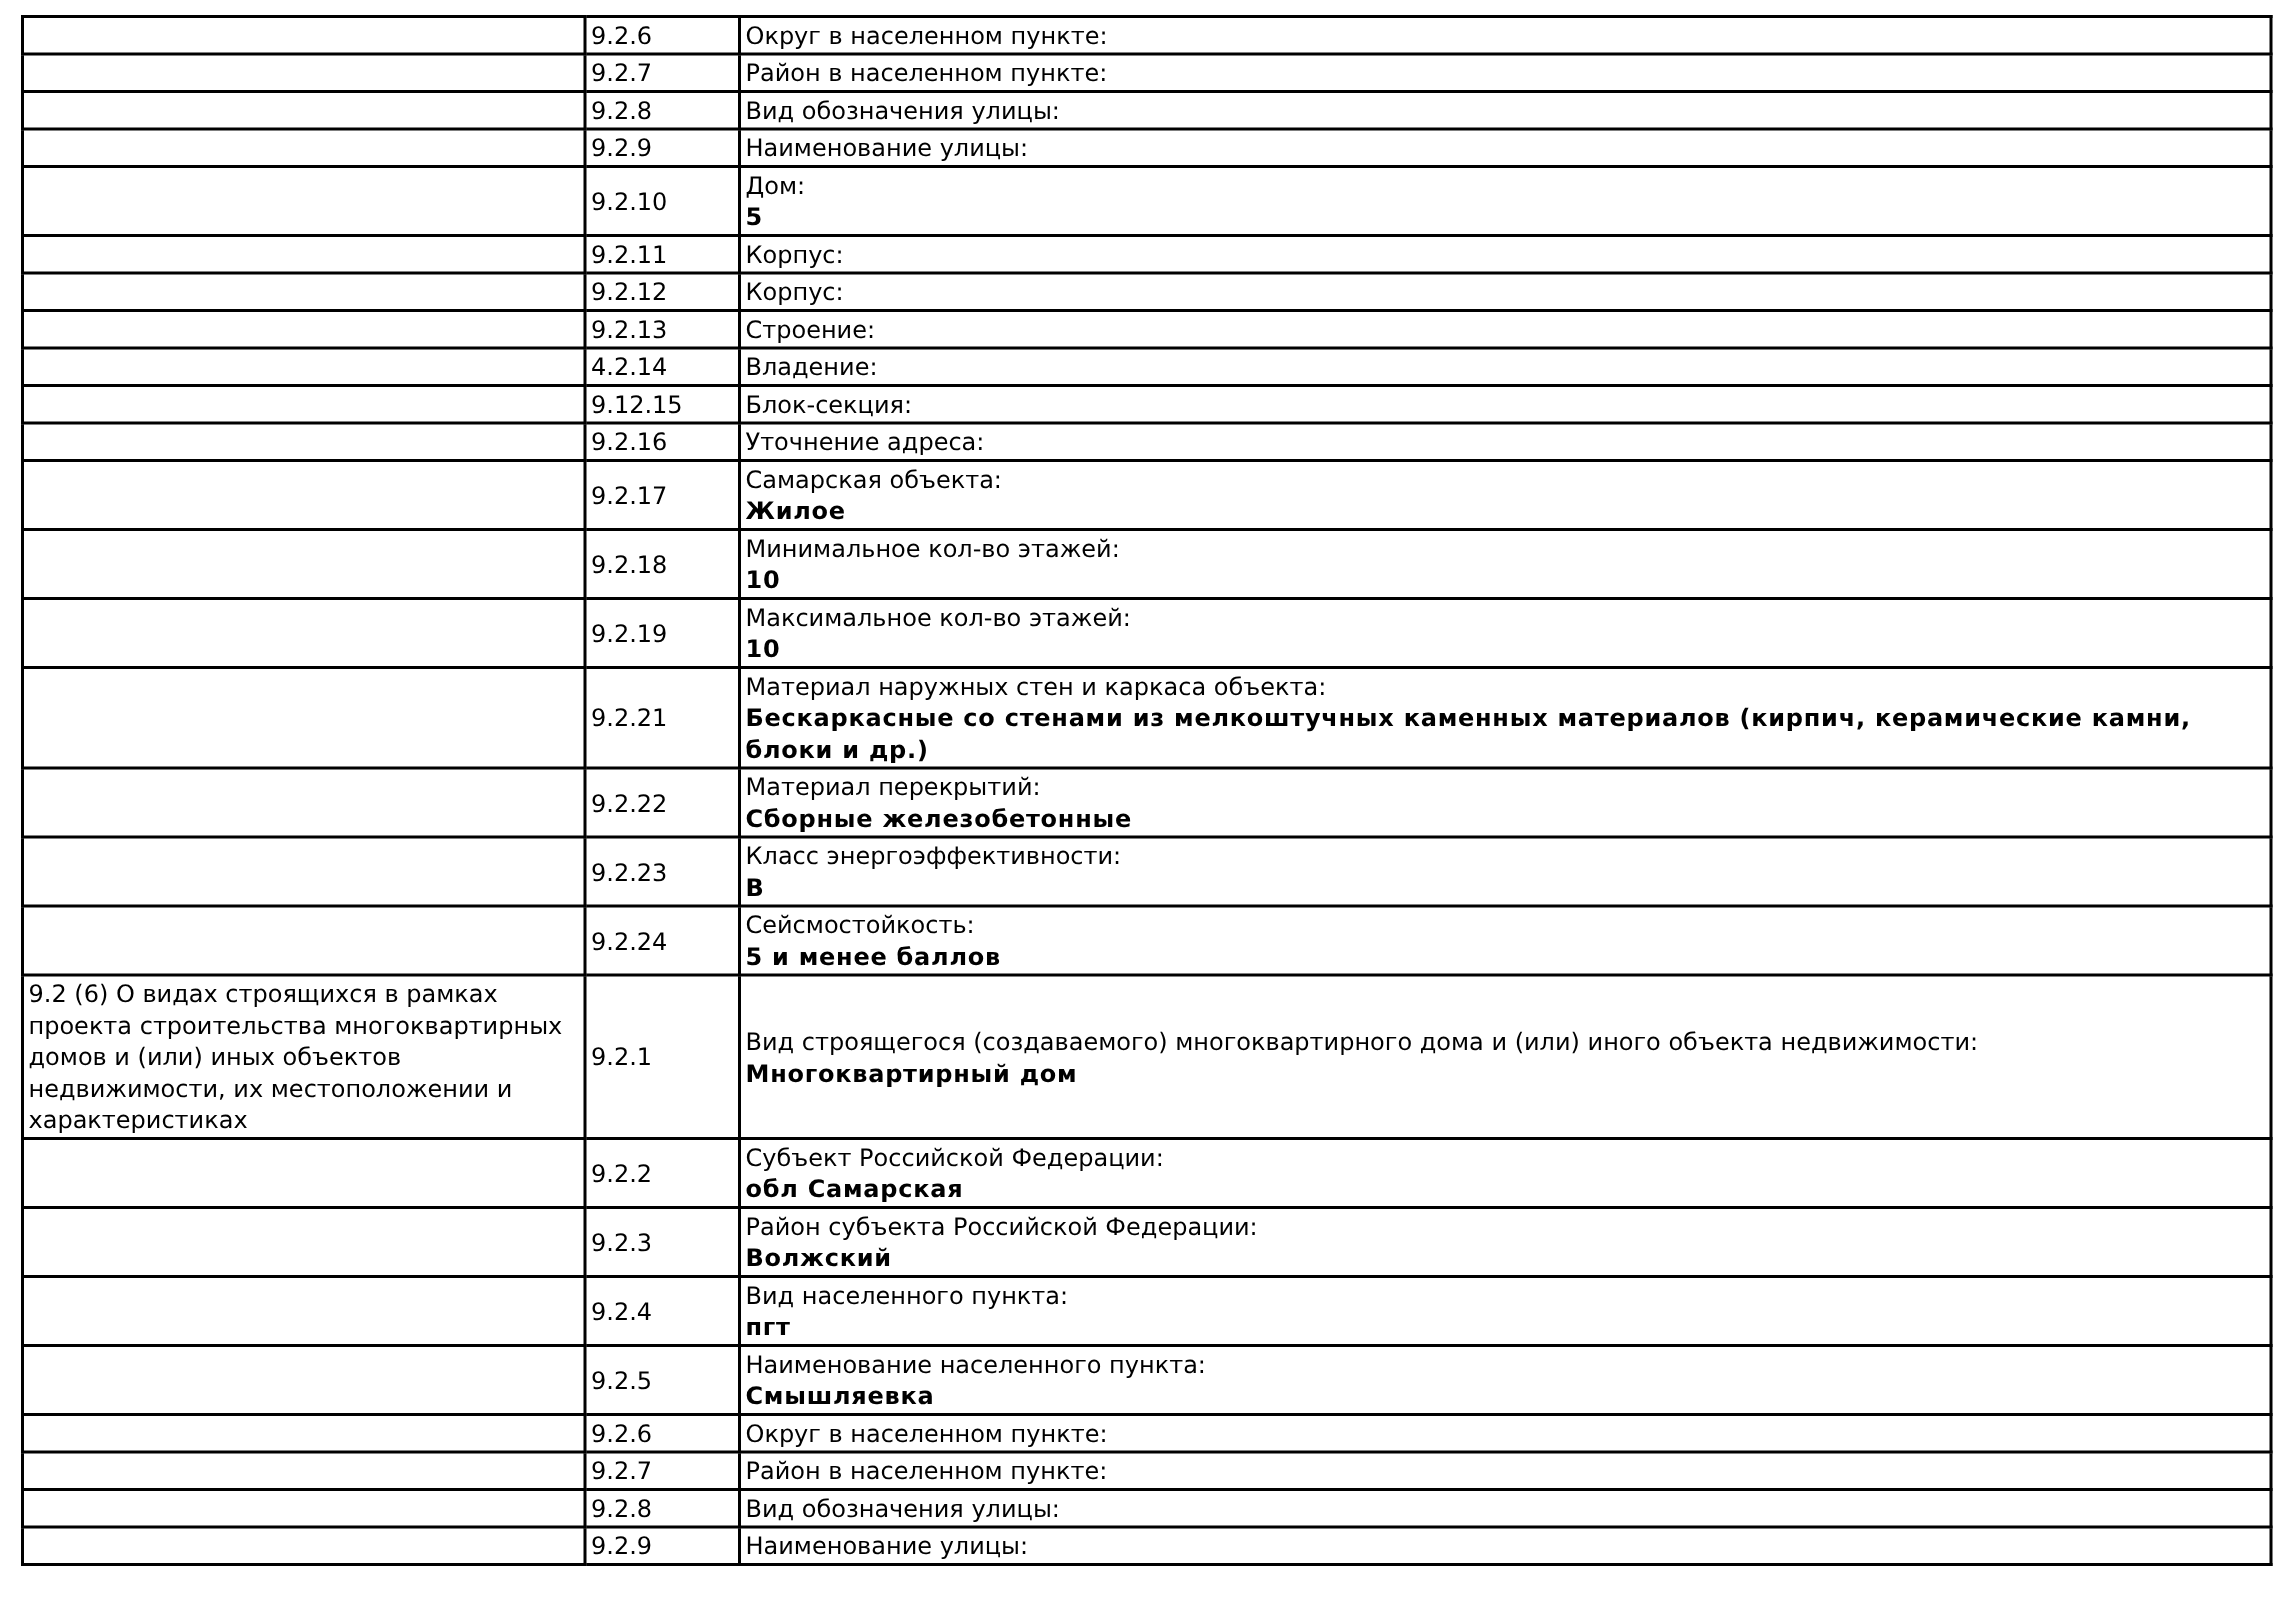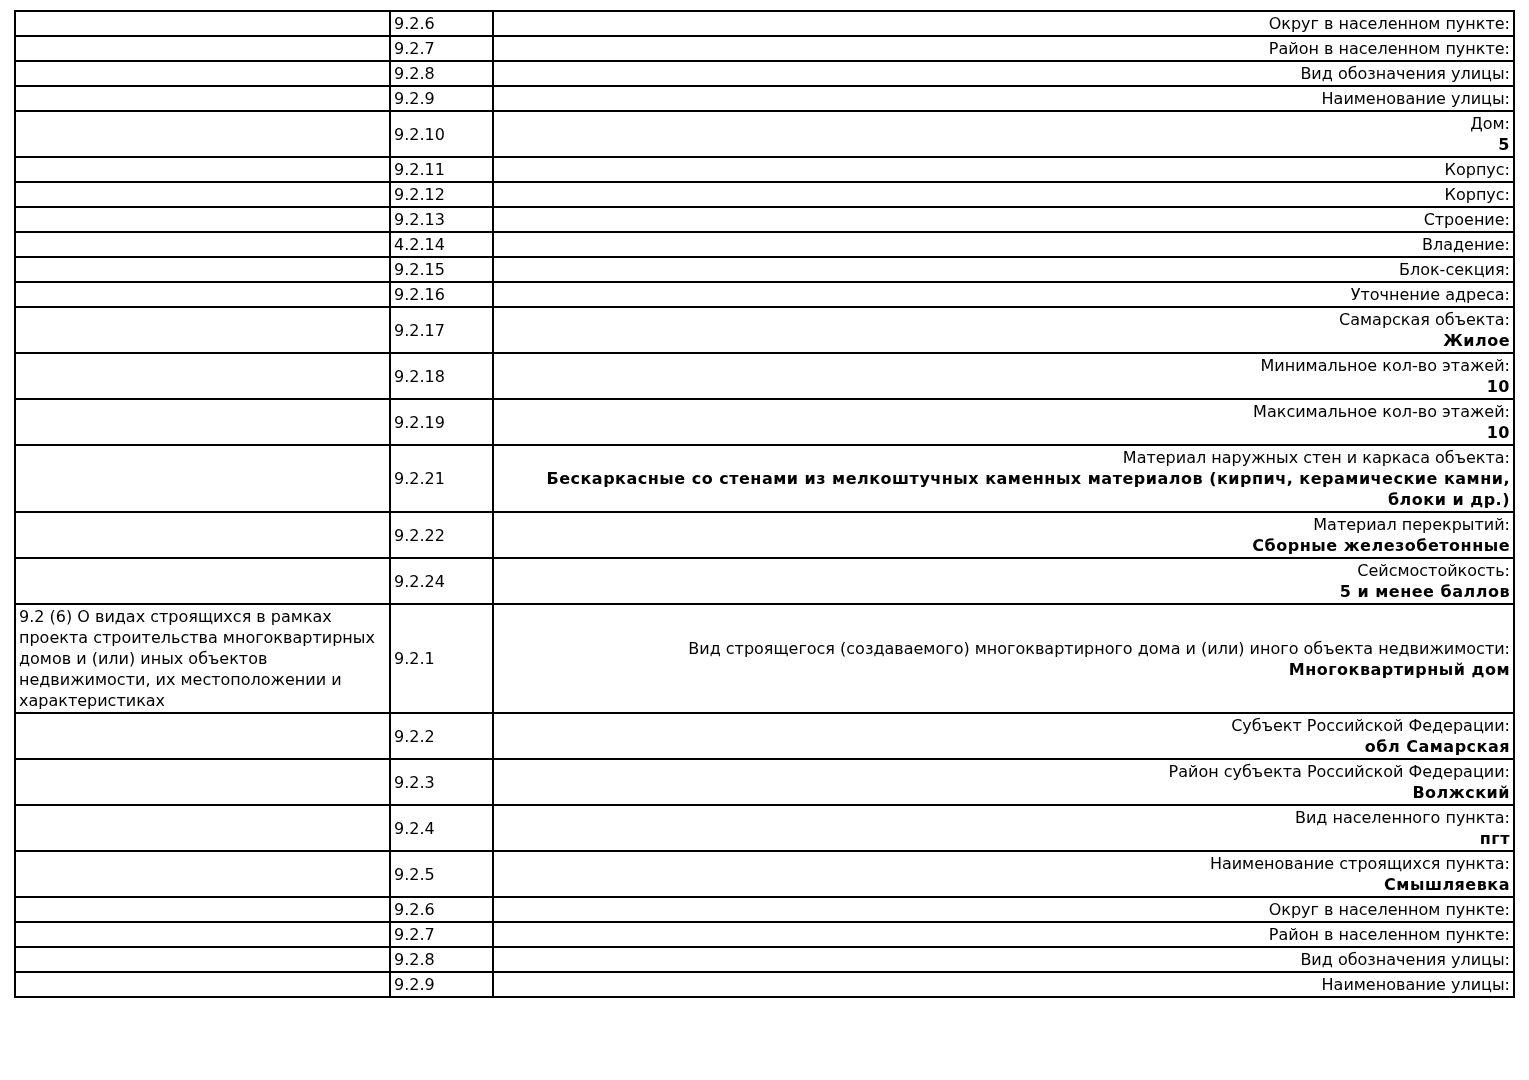--- a/index.html
+++ b/index.html
@@ -32,21 +32,20 @@
   td.col-section {
     vertical-align: top;
     padding-right: 18px;
   }
   td.col-num {
     vertical-align: middle;
     margin-left: 12px;
   }
   td.col-content {
     vertical-align: middle;
-    text-align: right;
   }
   .field-label {
     font-weight: normal;
   }
   .field-value {
     font-weight: bold;
     letter-spacing: 0.5px;
   }
 </style>
 </head>
@@ -118,21 +117,21 @@
       </tr>
       <tr>
         <td class="col-section"></td>
         <td class="col-num">4.2.14</td>
         <td class="col-content">
           <div class="field-label">Владение:</div>
         </td>
       </tr>
       <tr>
         <td class="col-section"></td>
-        <td class="col-num">9.2.15</td>
+        <td class="col-num">9.12.15</td>
         <td class="col-content">
           <div class="field-label">Блок-секция:</div>
         </td>
       </tr>
       <tr>
         <td class="col-section"></td>
         <td class="col-num">9.2.16</td>
         <td class="col-content">
           <div class="field-label">Уточнение адреса:</div>
         </td>
@@ -172,20 +171,28 @@
       <tr>
         <td class="col-section"></td>
         <td class="col-num">9.2.22</td>
         <td class="col-content">
           <div class="field-label">Материал перекрытий:</div>
           <div class="field-value">Сборные железобетонные</div>
         </td>
       </tr>
       <tr>
         <td class="col-section"></td>
+        <td class="col-num">9.2.23</td>
+        <td class="col-content">
+          <div class="field-label">Класс энергоэффективности:</div>
+          <div class="field-value">В</div>
+        </td>
+      </tr>
+      <tr>
+        <td class="col-section"></td>
         <td class="col-num">9.2.24</td>
         <td class="col-content">
           <div class="field-label">Сейсмостойкость:</div>
           <div class="field-value">5 и менее баллов</div>
         </td>
       </tr>
       <tr>
         <td class="col-section">9.2 (6) О видах строящихся в рамках проекта строительства многоквартирных домов и (или) иных объектов недвижимости, их местоположении и характеристиках</td>
         <td class="col-num">9.2.1</td>
         <td class="col-content">
@@ -214,21 +221,21 @@
         <td class="col-num">9.2.4</td>
         <td class="col-content">
           <div class="field-label">Вид населенного пункта:</div>
           <div class="field-value">пгт</div>
         </td>
       </tr>
       <tr>
         <td class="col-section"></td>
         <td class="col-num">9.2.5</td>
         <td class="col-content">
-          <div class="field-label">Наименование строящихся пункта:</div>
+          <div class="field-label">Наименование населенного пункта:</div>
           <div class="field-value">Смышляевка</div>
         </td>
       </tr>
       <tr>
         <td class="col-section"></td>
         <td class="col-num">9.2.6</td>
         <td class="col-content">
           <div class="field-label">Округ в населенном пункте:</div>
         </td>
       </tr>

